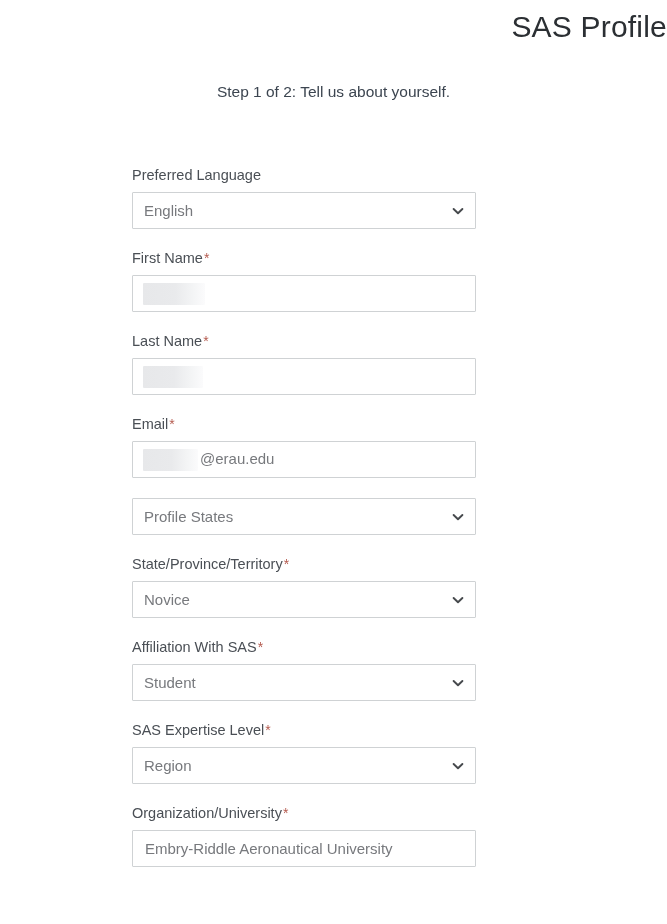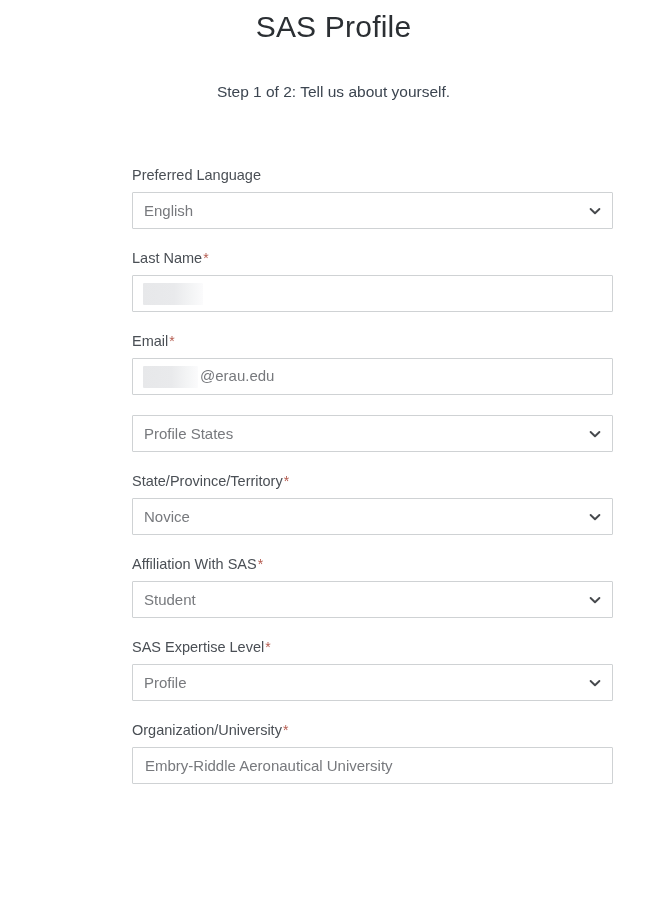--- a/index.html
+++ b/index.html
@@ -20,21 +20,21 @@
     position: relative;
     width: 667px;
     height: 924px;
     box-sizing: border-box;
   }
 
   
   .page-title {
     margin: 0;
     padding-top: 8px;
-    text-align: center;
+    text-align: right;
     font-size: 30px;
     font-weight: 300;
     letter-spacing: 0.2px;
     color: #2b2f33;
     line-height: 38px;
   }
 
   .step-subtitle {
     margin: 0;
     padding-top: 36px;
@@ -68,21 +68,21 @@
 
   .req {
     color: #b45a4e;
     font-size: 14px;
     padding-left: 1px;
   }
 
   .control {
     position: relative;
     box-sizing: border-box;
-    width: 481px;
+    width: 344px;
     height: 37px;
     border: 1px solid #cfd2d4;
     background: #ffffff;
     border-radius: 1px;
     display: flex;
     align-items: center;
     padding: 6px 10px;
     overflow: hidden;
   }
 
@@ -147,20 +147,28 @@
       <div class="control select">
         <span class="value">English</span>
         <span class="chevron">
           <svg viewBox="0 0 12 12" width="12" height="12" aria-hidden="true">
             <path d="M1.6 4.0 L6 8.3 L10.4 4.0" fill="none" stroke="#46494d" stroke-width="1.9" stroke-linecap="round" stroke-linejoin="round"></path>
           </svg>
         </span>
       </div>
     </div>
 
+    <div class="field">
+      <label class="field-label">
+        <span>First Name</span><span class="req">*</span>
+      </label>
+      <div class="control text">
+        <span class="redact w-first"></span>
+      </div>
+    </div>
 
     <div class="field">
       <label class="field-label">
         <span>Last Name</span><span class="req">*</span>
       </label>
       <div class="control text">
         <span class="redact w-last"></span>
       </div>
     </div>
 
@@ -213,21 +221,21 @@
           </svg>
         </span>
       </div>
     </div>
 
     <div class="field">
       <label class="field-label">
         <span>SAS Expertise Level</span><span class="req">*</span>
       </label>
       <div class="control select">
-        <span class="value">Profile</span>
+        <span class="value">Region</span>
         <span class="chevron">
           <svg viewBox="0 0 12 12" width="12" height="12" aria-hidden="true">
             <path d="M1.6 4.0 L6 8.3 L10.4 4.0" fill="none" stroke="#46494d" stroke-width="1.9" stroke-linecap="round" stroke-linejoin="round"></path>
           </svg>
         </span>
       </div>
     </div>
 
     <div class="field">
       <label class="field-label">

